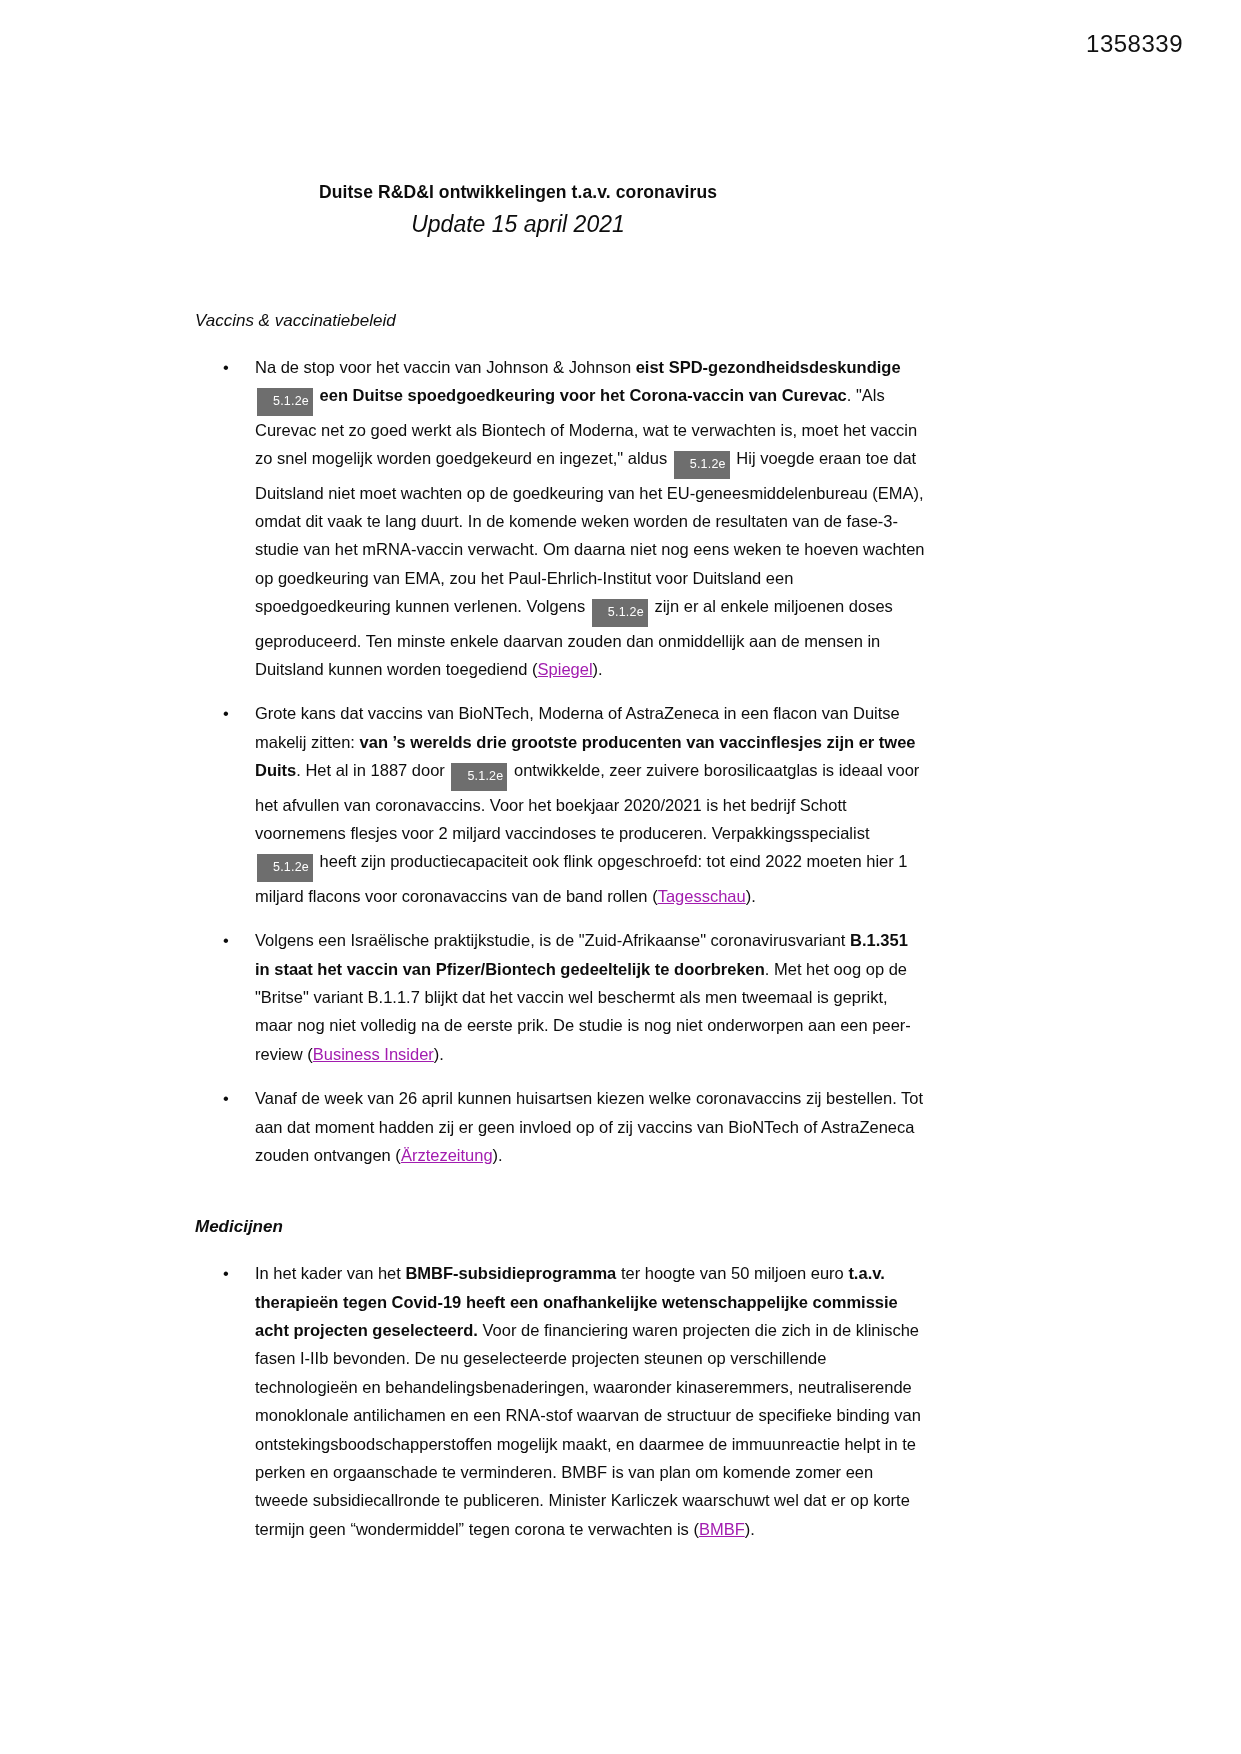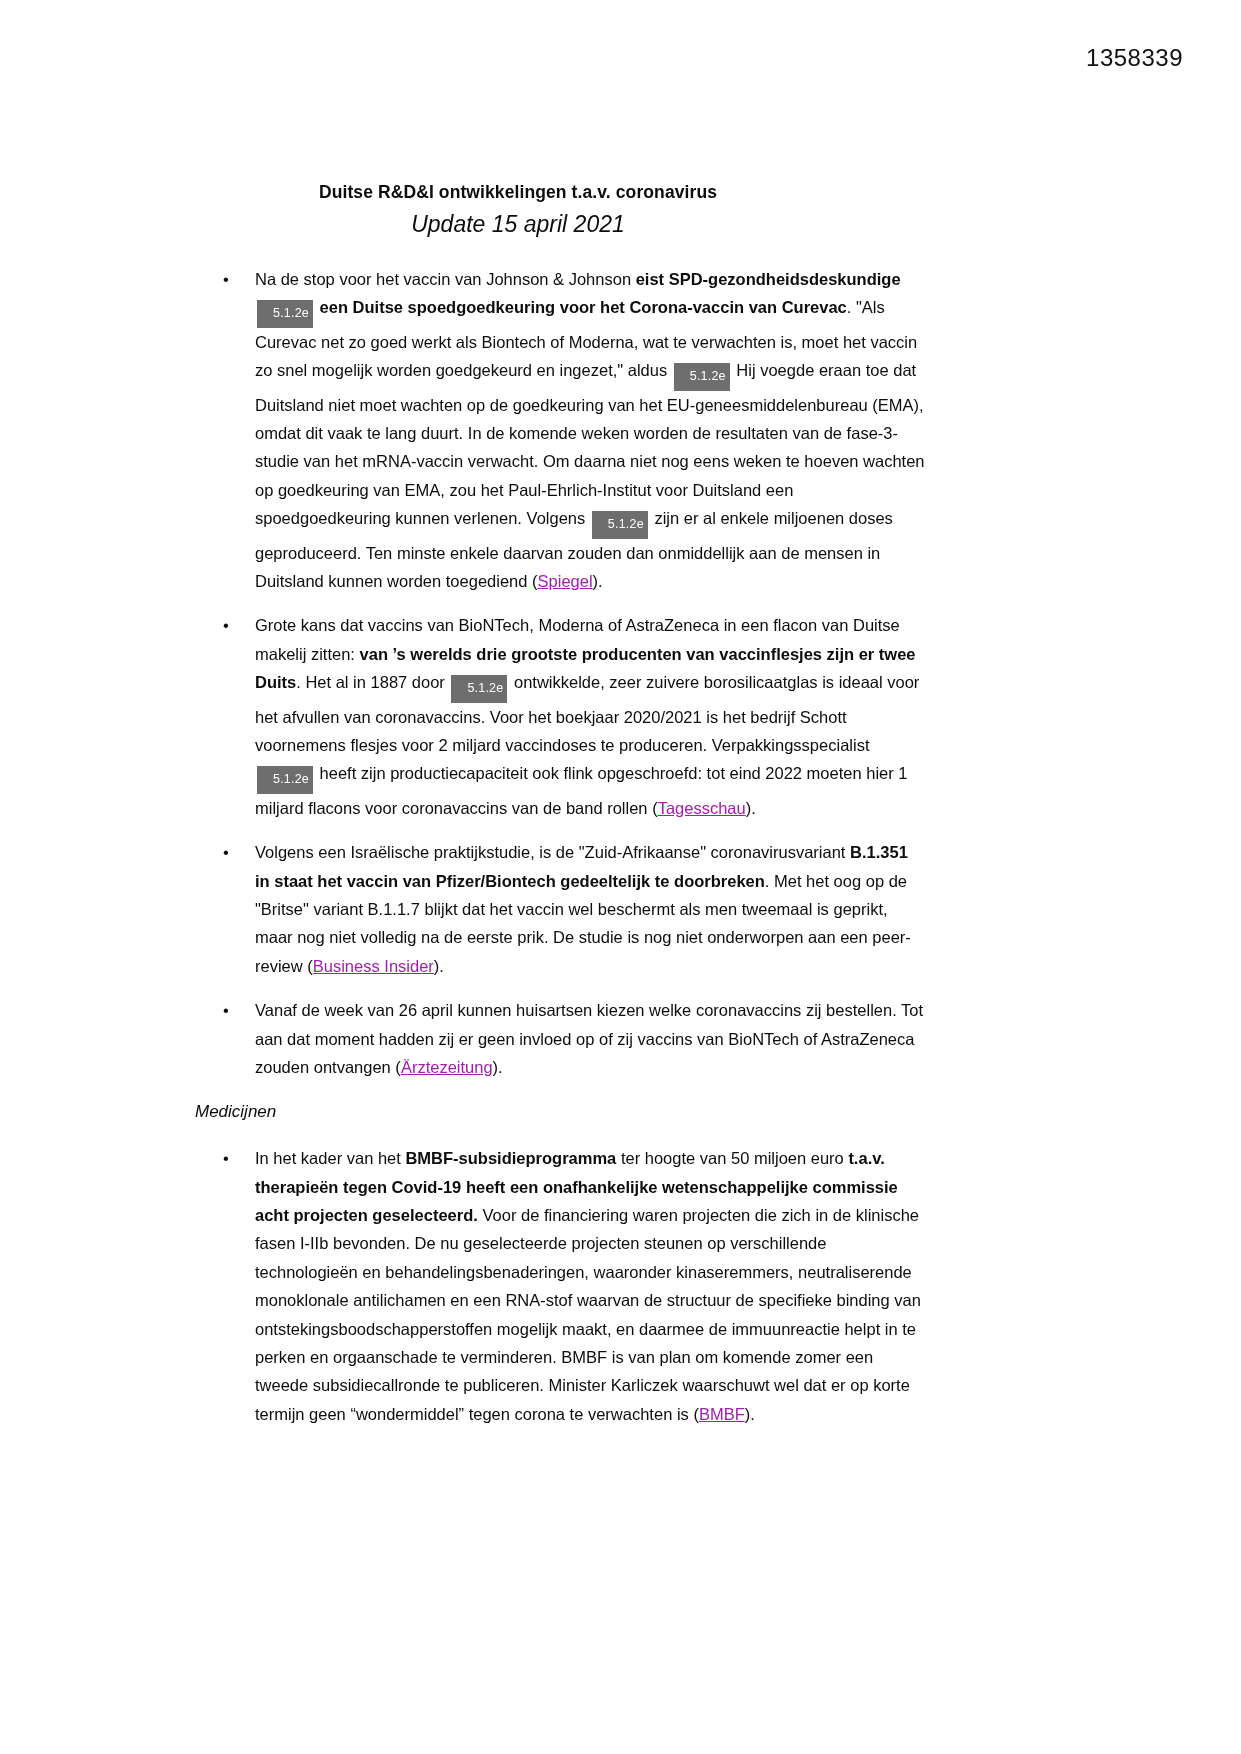--- a/index.html
+++ b/index.html
@@ -14,21 +14,21 @@
   .page {
     position: relative;
     width: 1241px;
     height: 1754px;
     background: #ffffff;
     overflow: hidden;
     box-sizing: border-box;
   }
   .doc-number {
     position: absolute;
-    top: 44px;
+    top: 30px;
     right: 58px;
     font-family: "Liberation Sans", sans-serif;
     font-size: 24px;
     letter-spacing: 0.5px;
     color: #111111;
   }
   .content {
     position: absolute;
     left: 0;
     top: 179px;
@@ -54,21 +54,22 @@
     width: 730px;
     margin: 0 0 0 195px;
   }
   .section-heading {
     font-size: 17px;
     font-style: italic;
     margin-top: 68px;
     margin-bottom: 4px;
   }
   .section-heading.second {
-    margin-top: 21px;
+    margin-top: 48px;
+    font-weight: bold;
   }
   ul.bullets {
     list-style: none;
     margin: 0;
     padding: 0;
   }
   ul.bullets > li {
     position: relative;
     padding-left: 60px;
     margin-top: 16px;
@@ -112,20 +113,21 @@
   <div class="doc-number">1358339</div>
 
   <div class="content">
 
     <div class="title-block">
       <div class="doc-title">Duitse R&amp;D&amp;I ontwikkelingen t.a.v. coronavirus</div>
       <div class="doc-subtitle">Update 15 april 2021</div>
     </div>
 
     <div class="body-area" id="body-area">
+        <div class="section-heading">Vaccins &amp; vaccinatiebeleid</div>
         <ul class="bullets">
           <li><span class="bullet-dot">•</span><span>Na de stop voor het vaccin van Johnson &amp; Johnson </span><b>eist SPD-gezondheidsdeskundige</b><span class="redaction">5.1.2e</span><b> een Duitse spoedgoedkeuring voor het Corona-vaccin van Curevac</b><span>. "Als Curevac net zo goed werkt als Biontech of Moderna, wat te verwachten is, moet het vaccin zo snel mogelijk worden goedgekeurd en ingezet," aldus </span><span class="redaction">5.1.2e</span><span> Hij voegde eraan toe dat Duitsland niet moet wachten op de goedkeuring van het EU-geneesmiddelenbureau (EMA), omdat dit vaak te lang duurt. In de komende weken worden de resultaten van de fase-3-studie van het mRNA-vaccin verwacht. Om daarna niet nog eens weken te hoeven wachten op goedkeuring van EMA, zou het Paul-Ehrlich-Institut voor Duitsland een spoedgoedkeuring kunnen verlenen. Volgens </span><span class="redaction">5.1.2e</span><span> zijn er al enkele miljoenen doses geproduceerd. Ten minste enkele daarvan zouden dan onmiddellijk aan de mensen in Duitsland kunnen worden toegediend (</span><a class="doclink" href="#">Spiegel</a><span>).</span></li>
           <li><span class="bullet-dot">•</span><span>Grote kans dat vaccins van BioNTech, Moderna of AstraZeneca in een flacon van Duitse makelij zitten: </span><b>van ’s werelds drie grootste producenten van vaccinflesjes zijn er twee Duits</b><span>. Het al in 1887 door </span><span class="redaction">5.1.2e</span><span> ontwikkelde, zeer zuivere borosilicaatglas is ideaal voor het afvullen van coronavaccins. Voor het boekjaar 2020/2021 is het bedrijf Schott voornemens flesjes voor 2 miljard vaccindoses te produceren. Verpakkingsspecialist </span><span class="redaction">5.1.2e</span><span> heeft zijn productiecapaciteit ook flink opgeschroefd: tot eind 2022 moeten hier 1 miljard flacons voor coronavaccins van de band rollen (</span><a class="doclink" href="#">Tagesschau</a><span>).</span></li>
           <li><span class="bullet-dot">•</span><span>Volgens een Israëlische praktijkstudie, is de "Zuid-Afrikaanse" coronavirusvariant </span><b>B.1.351 in staat het vaccin van Pfizer/Biontech gedeeltelijk te doorbreken</b><span>. Met het oog op de "Britse" variant B.1.1.7 blijkt dat het vaccin wel beschermt als men tweemaal is geprikt, maar nog niet volledig na de eerste prik. De studie is nog niet onderworpen aan een peer-review (</span><a class="doclink" href="#">Business Insider</a><span>).</span></li>
           <li><span class="bullet-dot">•</span><span>Vanaf de week van 26 april kunnen huisartsen kiezen welke coronavaccins zij bestellen. Tot aan dat moment hadden zij er geen invloed op of zij vaccins van BioNTech of AstraZeneca zouden ontvangen (</span><a class="doclink" href="#">Ärztezeitung</a><span>).</span></li>
         </ul>
         <div class="section-heading second">Medicijnen</div>
         <ul class="bullets">
           <li><span class="bullet-dot">•</span><span>In het kader van het </span><b>BMBF-subsidieprogramma</b><span> ter hoogte van 50 miljoen euro </span><b>t.a.v. therapieën tegen Covid-19 heeft een onafhankelijke wetenschappelijke commissie acht projecten geselecteerd.</b><span> Voor de financiering waren projecten die zich in de klinische fasen I-IIb bevonden. De nu geselecteerde projecten steunen op verschillende technologieën en behandelingsbenaderingen, waaronder kinaseremmers, neutraliserende monoklonale antilichamen en  een RNA-stof waarvan de structuur de specifieke binding van ontstekingsboodschapperstoffen mogelijk maakt, en daarmee de immuunreactie helpt in te perken en orgaanschade te verminderen. BMBF is van plan om komende zomer een tweede subsidiecallronde te publiceren. Minister Karliczek waarschuwt wel dat er op korte termijn geen “wondermiddel” tegen corona te verwachten is (</span><a class="doclink" href="#">BMBF</a><span>).</span></li>
         </ul>

